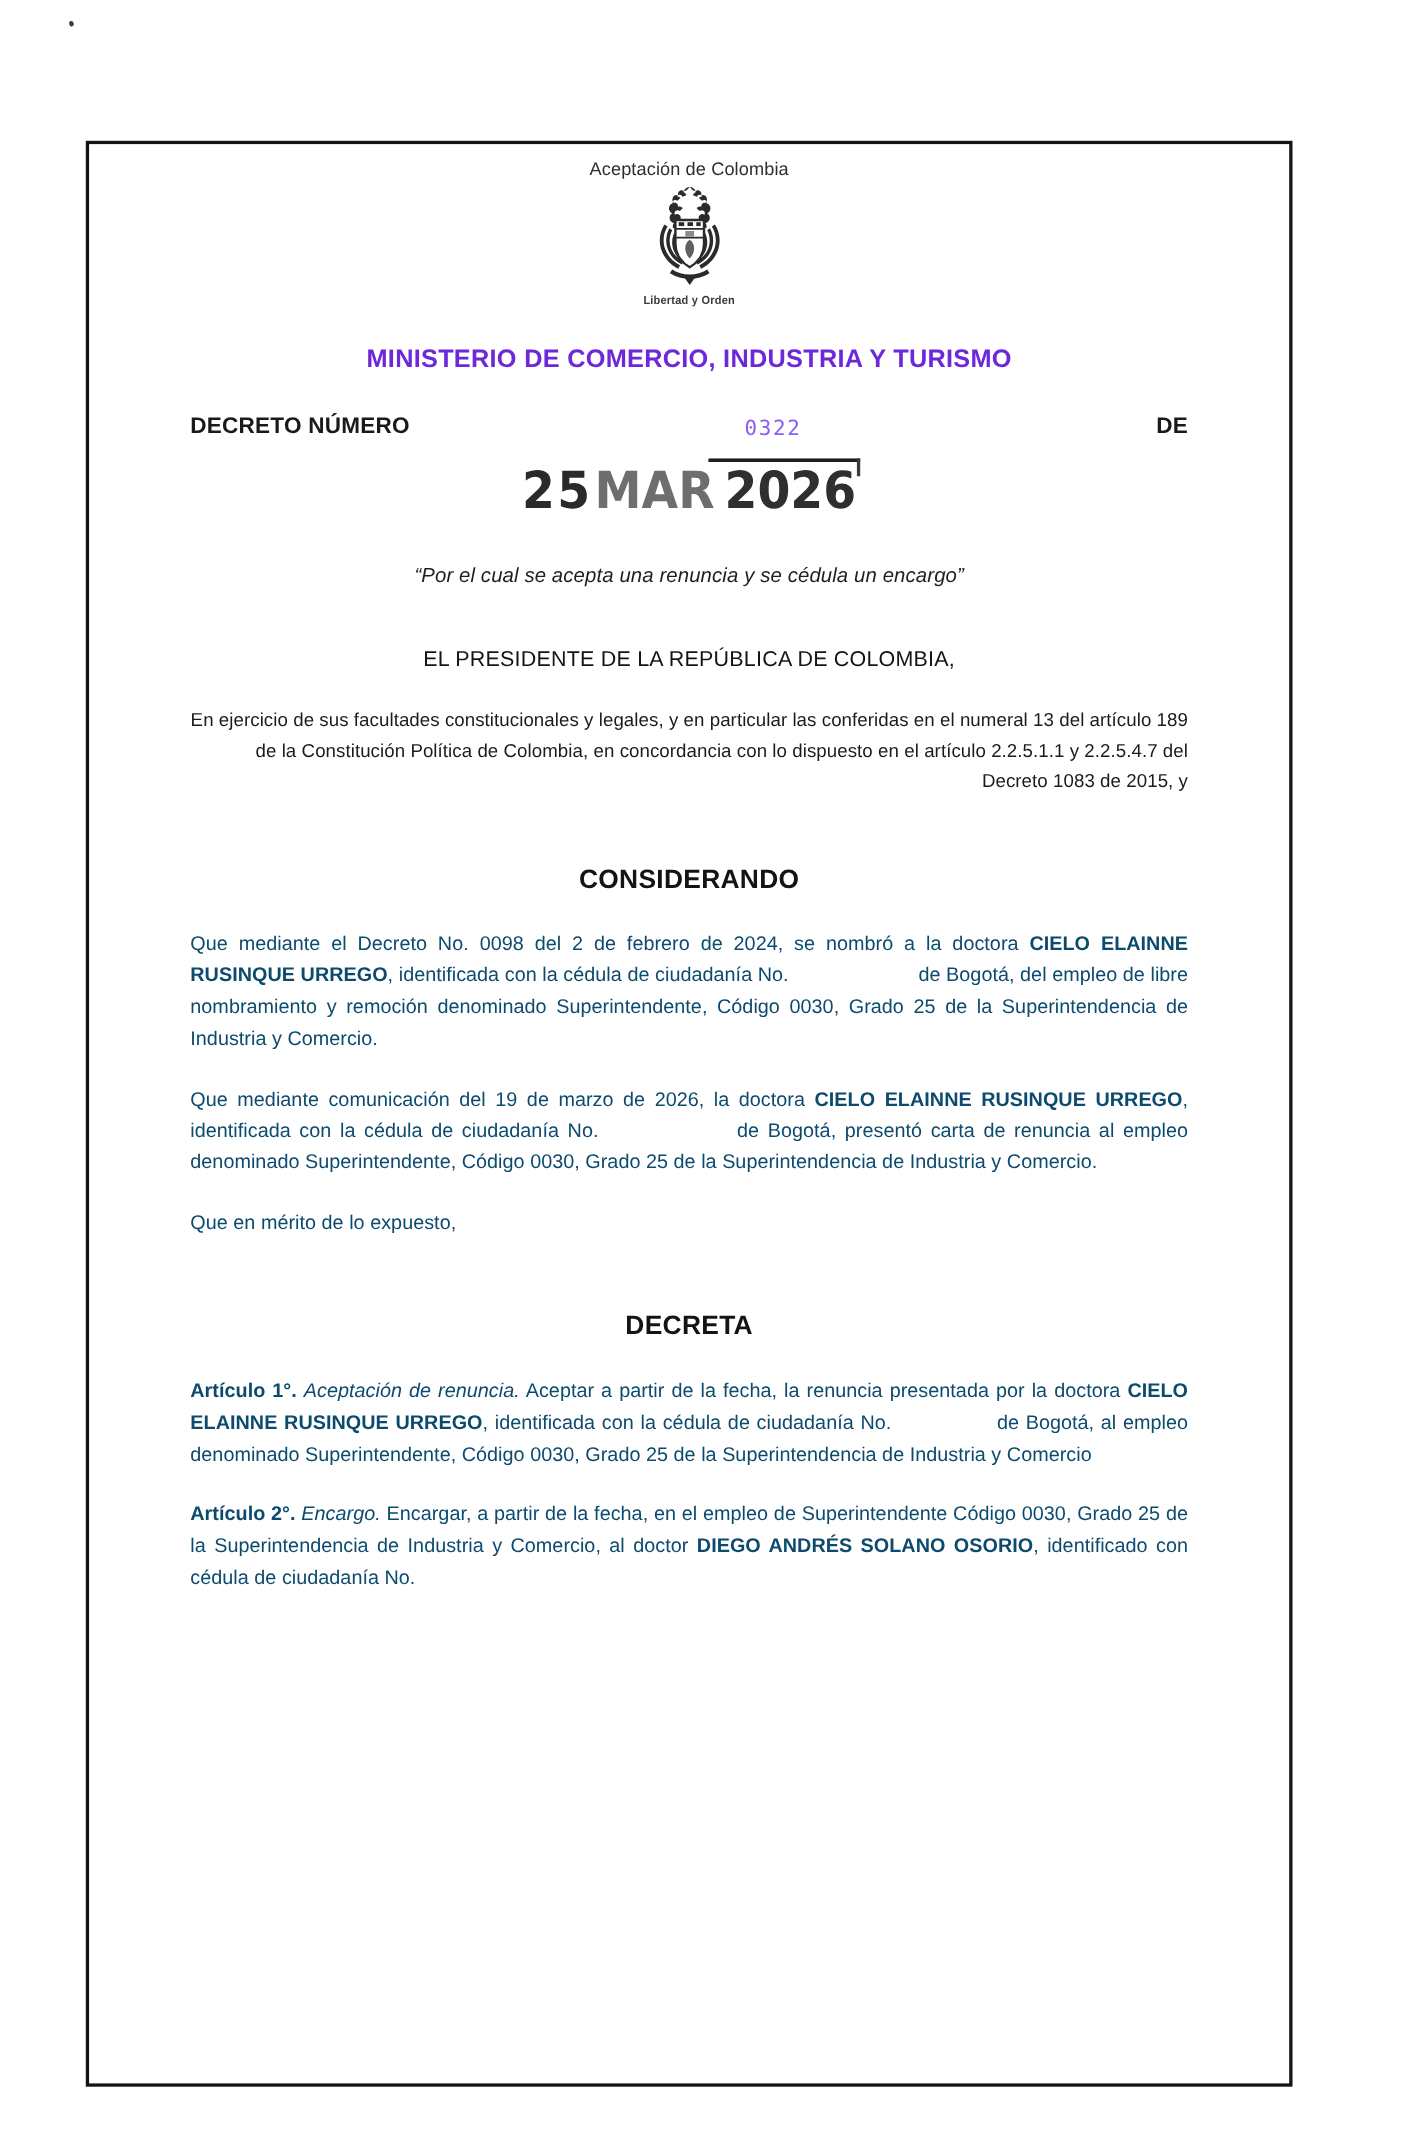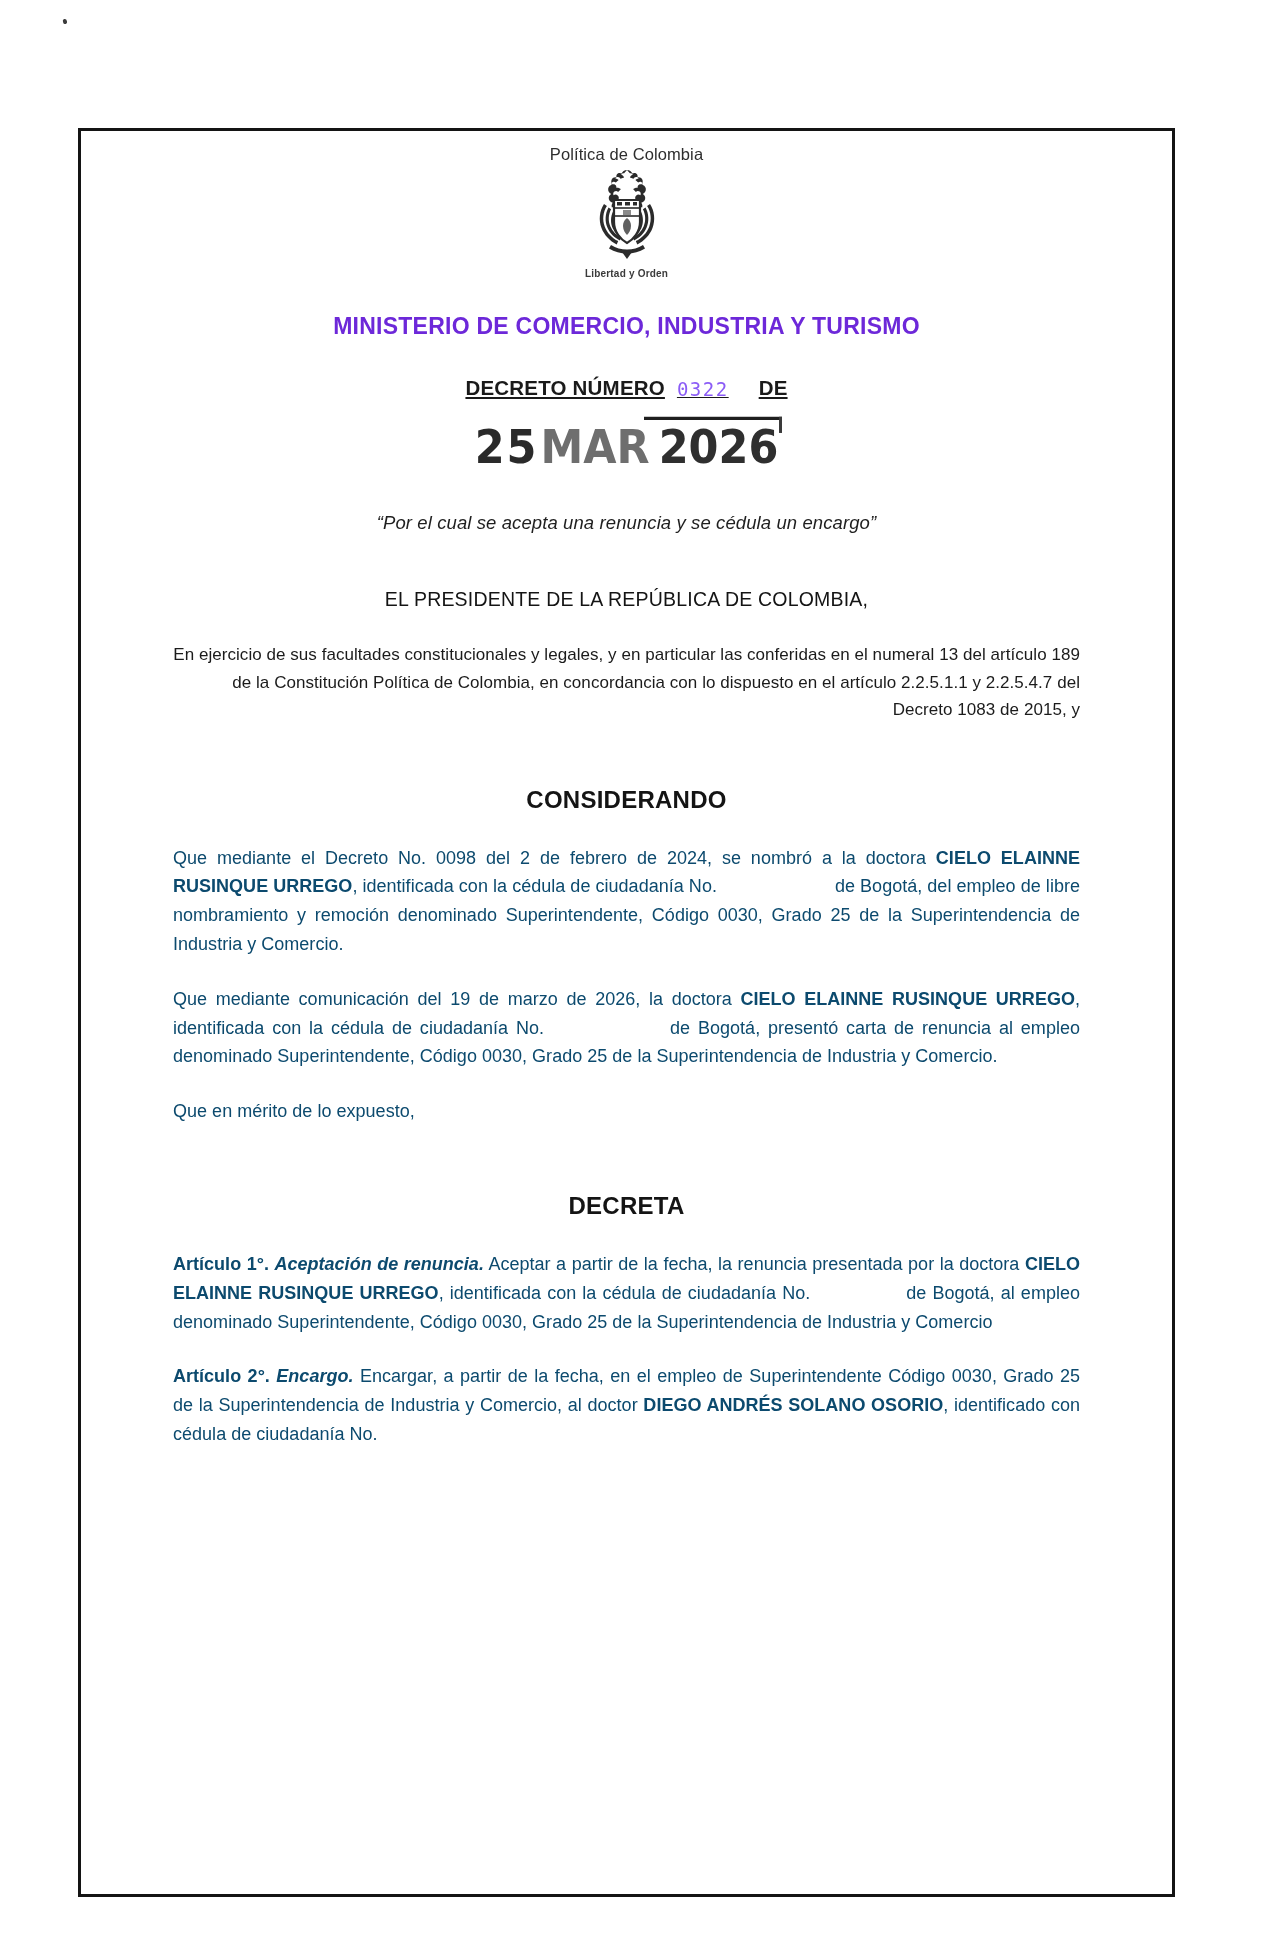--- a/index.html
+++ b/index.html
@@ -85,24 +85,23 @@
     margin-top: 34px;
     color: #6d28d9;
   }
 
   .decree-row {
     margin-top: 36px;
     font-size: 20.5px;
     font-weight: 700;
     letter-spacing: .2px;
     display: flex;
-    justify-content: center;
+    justify-content: space-between;
     align-items: baseline;
     gap: 0;
-    text-decoration: underline;
   }
   .decree-label { letter-spacing: .2px; }
   .decree-number {
     font-family: "DejaVu Sans Mono", monospace;
     font-weight: 400;
     font-size: 19px;
     letter-spacing: 1.5px;
     color: #8b5cf6;
     margin: 0 30px 0 12px;
     position: relative;
@@ -190,41 +189,41 @@
     font-size: 18px;
     line-height: 1.60;
     text-align: justify;
     text-align-last: left;
     color: #0c4a6e;
     letter-spacing: .02px;
   }
   .body-paragraph.first-after-heading { margin-top: 30px; }
 
   b, .b { font-weight: 700; }
-  .bi { font-weight: 700; font-style: italic; }
+  .bi { font-weight: 400; font-style: italic; }
 
   
   .redaction-gap {
     display: inline-block;
     width: 118px;
   }
   .redaction-gap.wide { width: 126px; }
   .redaction-gap.narrow { width: 96px; }
 </style>
 </head>
 <body>
 
 <div class="scan-speck"></div>
 
 <div class="page-frame">
   <div class="page-inner">
 
     <div class="heading-block">
 
-      <div class="republic-line">Política de Colombia</div>
+      <div class="republic-line">Aceptación de Colombia</div>
 
       <svg class="coat-of-arms" viewBox="0 0 92 108">
         <g fill="#2b2b2b">
 
           <path d="M46 4c-2.6 0-4.6 1.6-5.4 3.6-1-.7-2.3-.9-3.4-.3-1.6.8-2.2 2.6-1.7 4.2-1.9-.5-3.9.3-4.8 2-.9 1.8-.4 3.9 1 5.1-2.2.2-4.1 1.8-4.5 4-.4 2.3.9 4.5 3 5.3-1.9 1.1-2.9 3.3-2.3 5.4.5 1.9 2.1 3.2 3.9 3.5-1.1 1.2-1.5 3-.9 4.6l3.8-1.4c-.5-1.1-.2-2.4.8-3.1 1.2-.9 2.9-.7 3.9.4l2.9-2.5c-1.2-1.3-3-1.9-4.7-1.7.5-1.3.2-2.8-.9-3.7-1.2-1-2.9-1-4.1-.2-.7-1.2-.4-2.8.8-3.6 1.1-.8 2.7-.7 3.7.3l2.7-2.7c-1.2-1.2-2.9-1.7-4.5-1.4.3-1.2-.2-2.5-1.3-3.1-1.1-.7-2.5-.5-3.4.3-.4-1.1.1-2.4 1.2-2.9 1-.5 2.2-.3 3 .5l2.8-2.6c-.9-.9-2-1.5-3.2-1.6.5-.9 1.5-1.5 2.6-1.4 1.1.1 2 .8 2.4 1.8l3.7-1.3c-.5-1.4-1.6-2.5-3-3 .7-.9 1.8-1.4 3-1.3z"></path>
           <path d="M46 4c2.6 0 4.6 1.6 5.4 3.6 1-.7 2.3-.9 3.4-.3 1.6.8 2.2 2.6 1.7 4.2 1.9-.5 3.9.3 4.8 2 .9 1.8.4 3.9-1 5.1 2.2.2 4.1 1.8 4.5 4 .4 2.3-.9 4.5-3 5.3 1.9 1.1 2.9 3.3 2.3 5.4-.5 1.9-2.1 3.2-3.9 3.5 1.1 1.2 1.5 3 .9 4.6l-3.8-1.4c.5-1.1.2-2.4-.8-3.1-1.2-.9-2.9-.7-3.9.4l-2.9-2.5c1.2-1.3 3-1.9 4.7-1.7-.5-1.3-.2-2.8.9-3.7 1.2-1 2.9-1 4.1-.2.7-1.2.4-2.8-.8-3.6-1.1-.8-2.7-.7-3.7.3l-2.7-2.7c1.2-1.2 2.9-1.7 4.5-1.4-.3-1.2.2-2.5 1.3-3.1 1.1-.7 2.5-.5 3.4.3.4-1.1-.1-2.4-1.2-2.9-1-.5-2.2-.3-3 .5l-2.8-2.6c.9-.9 2-1.5 3.2-1.6-.5-.9-1.5-1.5-2.6-1.4-1.1.1-2 .8-2.4 1.8l-3.7-1.3c.5-1.4 1.6-2.5 3-3-.7-.9-1.8-1.4-3-1.3z"></path>
 
           <path d="M23 38c-4.5 7-5.5 16-2.5 24 2.7 7.2 8.3 13 15.2 16.4l1.5-3.3C31 72 26 66.8 23.7 60.4c-2.5-6.8-1.7-14.4 2.2-20.4z"></path>
           <path d="M27.5 41.5c-3.4 6.2-3.8 13.8-1 20.3 2.4 5.6 6.9 10.1 12.4 12.6l1.3-3C35.4 69.2 31.5 65.3 29.4 60.5c-2.4-5.5-2.1-11.9.7-17.2z"></path>
           <path d="M32 45.5c-2.5 5.2-2.6 11.5-.3 16.8 2 4.6 5.7 8.4 10.2 10.6l1.2-2.8c-3.8-1.9-6.9-5.1-8.6-9-1.9-4.4-1.8-9.6.2-13.9z"></path>

